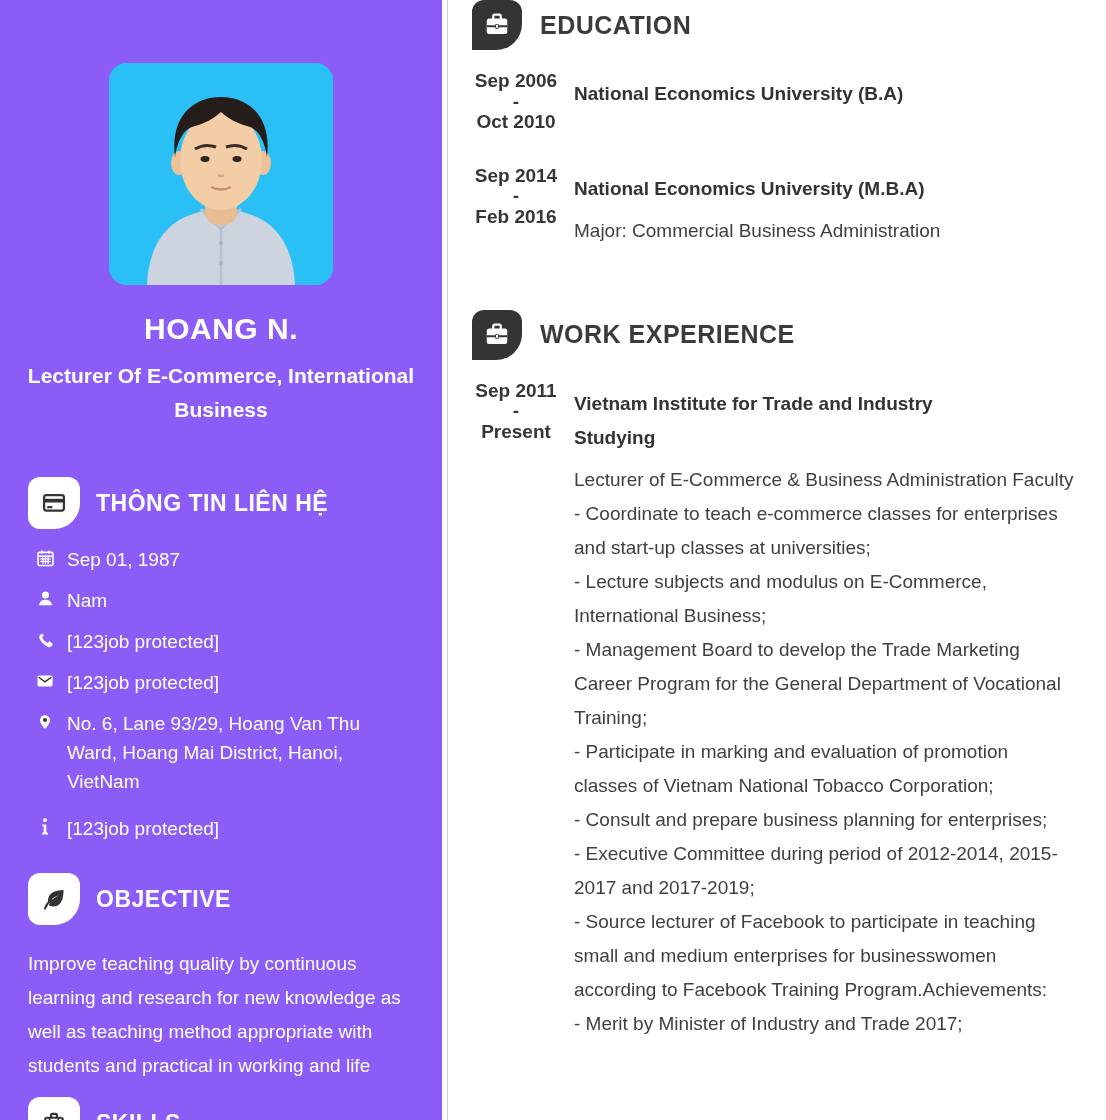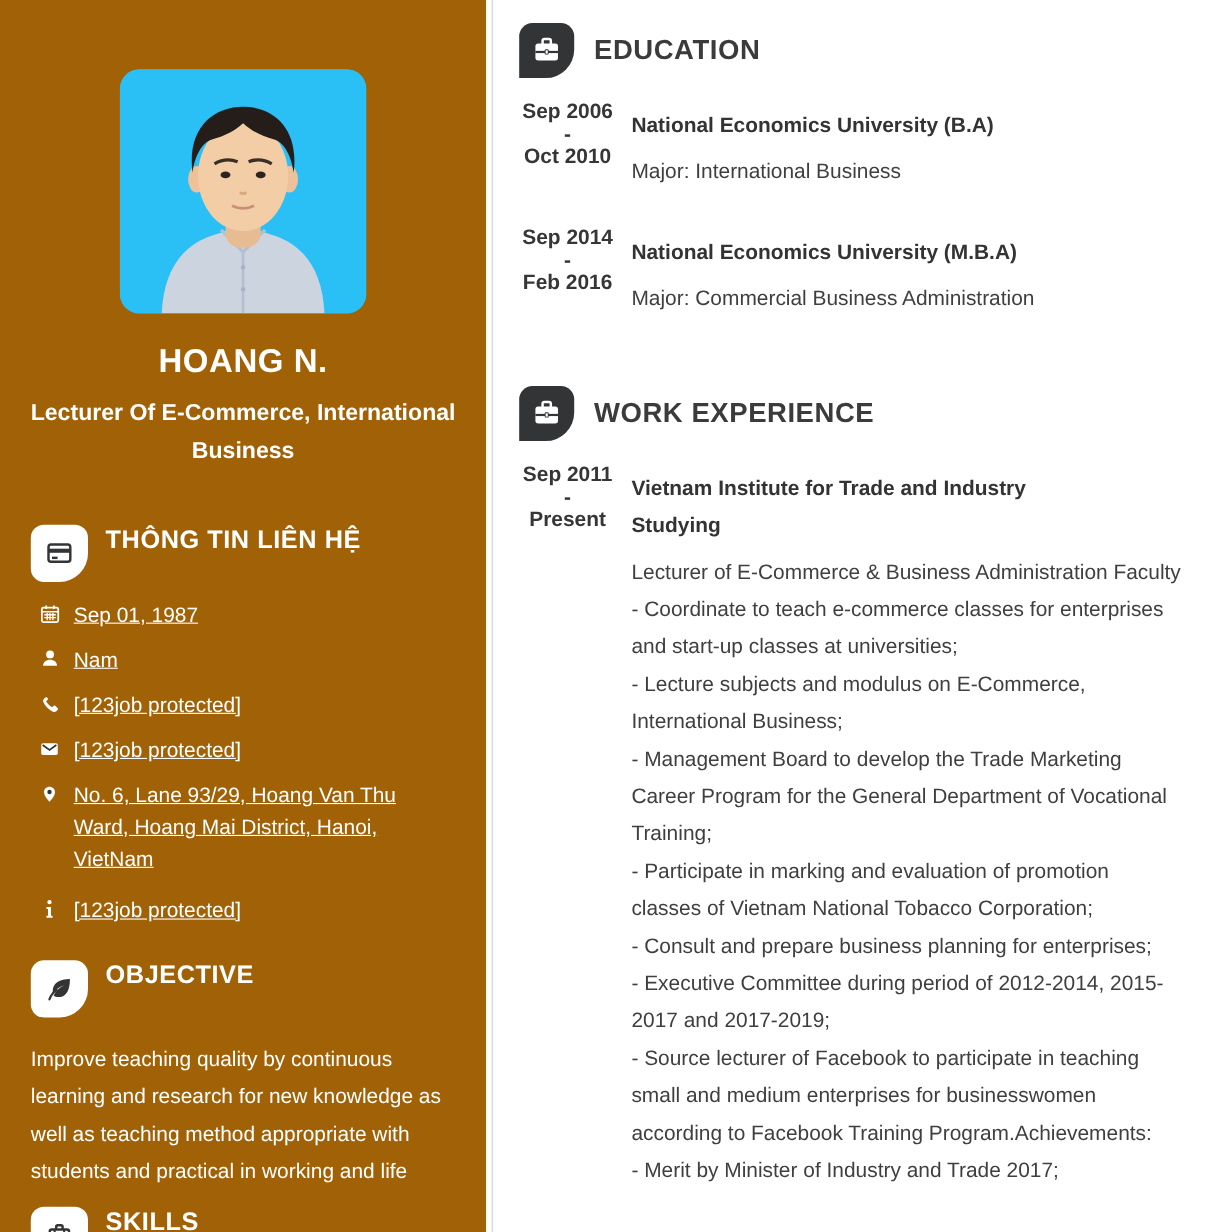--- a/index.html
+++ b/index.html
@@ -5,65 +5,65 @@
   html,body{margin:0;padding:0;}
   body{
     width:1106px;height:1120px;overflow:hidden;background:#fff;
     font-family:"Liberation Sans", sans-serif;
     -webkit-font-smoothing:antialiased;
   }
   .page{display:flex;width:1106px;height:1120px;}
 
   
   .sidebar{
-    flex:0 0 442px;width:442px;background:#a16207;color:#fff;
+    flex:0 0 442px;width:442px;background:#8b5cf6;color:#fff;
     overflow:hidden;position:relative;
   }
   .photo-wrap{
     width:224px;height:222px;margin:63px auto 0;border-radius:18px;
     overflow:hidden;background:#2bc0f5;
   }
   .photo-wrap svg{display:block;width:100%;height:100%;}
   .name{
     margin:26px 10px 0;text-align:center;font-size:30px;font-weight:bold;
     letter-spacing:.5px;line-height:36px;
   }
   .subtitle{
     margin:12px 14px 0;text-align:center;font-size:21px;font-weight:bold;
     line-height:34px;
   }
   .s-section{padding:0 28px;}
   .sec-contact{margin-top:50px;}
   .sec-objective{margin-top:30px;}
   .sec-skills{margin-top:14px;}
-  .s-header{display:flex;}
+  .s-header{display:flex;align-items:center;}
   .s-header .sq{
     flex:0 0 52px;width:52px;height:52px;background:#fff;
     border-radius:12px 12px 26px 12px;
     display:flex;align-items:center;justify-content:center;
   }
   .s-header .s-title{
     margin-left:16px;font-size:23px;font-weight:bold;letter-spacing:.5px;
   }
-  .c-list{margin-top:16px;text-decoration:underline;}
+  .c-list{margin-top:16px;}
   .c-item{display:flex;padding-left:6px;margin-bottom:12px;font-size:19px;line-height:29px;}
   .c-item.tight{margin-bottom:18px;}
   .c-icon{flex:0 0 22px;width:22px;margin:3px 11px 0 0;display:flex;justify-content:center;align-items:flex-start;}
   .c-text{max-width:302px;}
   .obj-text{margin-top:22px;font-size:19px;line-height:34px;max-width:388px;}
 
   
   .main{
     flex:1;background:#fff;position:relative;color:#3d3d3d;
     padding:0 10px 0 24px;overflow:hidden;
   }
   .main::before{
     content:"";position:absolute;left:5px;top:0;bottom:0;width:1px;background:#cfcfcf;
   }
-  .m-section.education{padding-top:21px;}
+  .m-section.education{}
   .m-section.work{padding-top:36px;}
   .m-header{display:flex;align-items:center;margin-left:6px;margin-bottom:14px;}
   .m-header .sq{
     flex:0 0 50px;width:50px;height:50px;background:#333436;
     border-radius:12px 12px 26px 0;
     display:flex;align-items:center;justify-content:center;
   }
   .m-header .m-title{
     margin-left:18px;font-size:25px;font-weight:bold;color:#3b3b3b;letter-spacing:.5px;
   }
@@ -238,23 +238,20 @@
       </div>
 
       <div class="entry">
         <div class="dates">
           <div>Sep 2006</div>
           <div>-</div>
           <div>Oct 2010</div>
         </div>
         <div class="e-body">
           <p class="e-title">National Economics University (B.A)</p>
-          <div class="e-details">
-            <p>Major: International Business</p>
-          </div>
         </div>
       </div>
 
       <div class="entry">
         <div class="dates">
           <div>Sep 2014</div>
           <div>-</div>
           <div>Feb 2016</div>
         </div>
         <div class="e-body">

